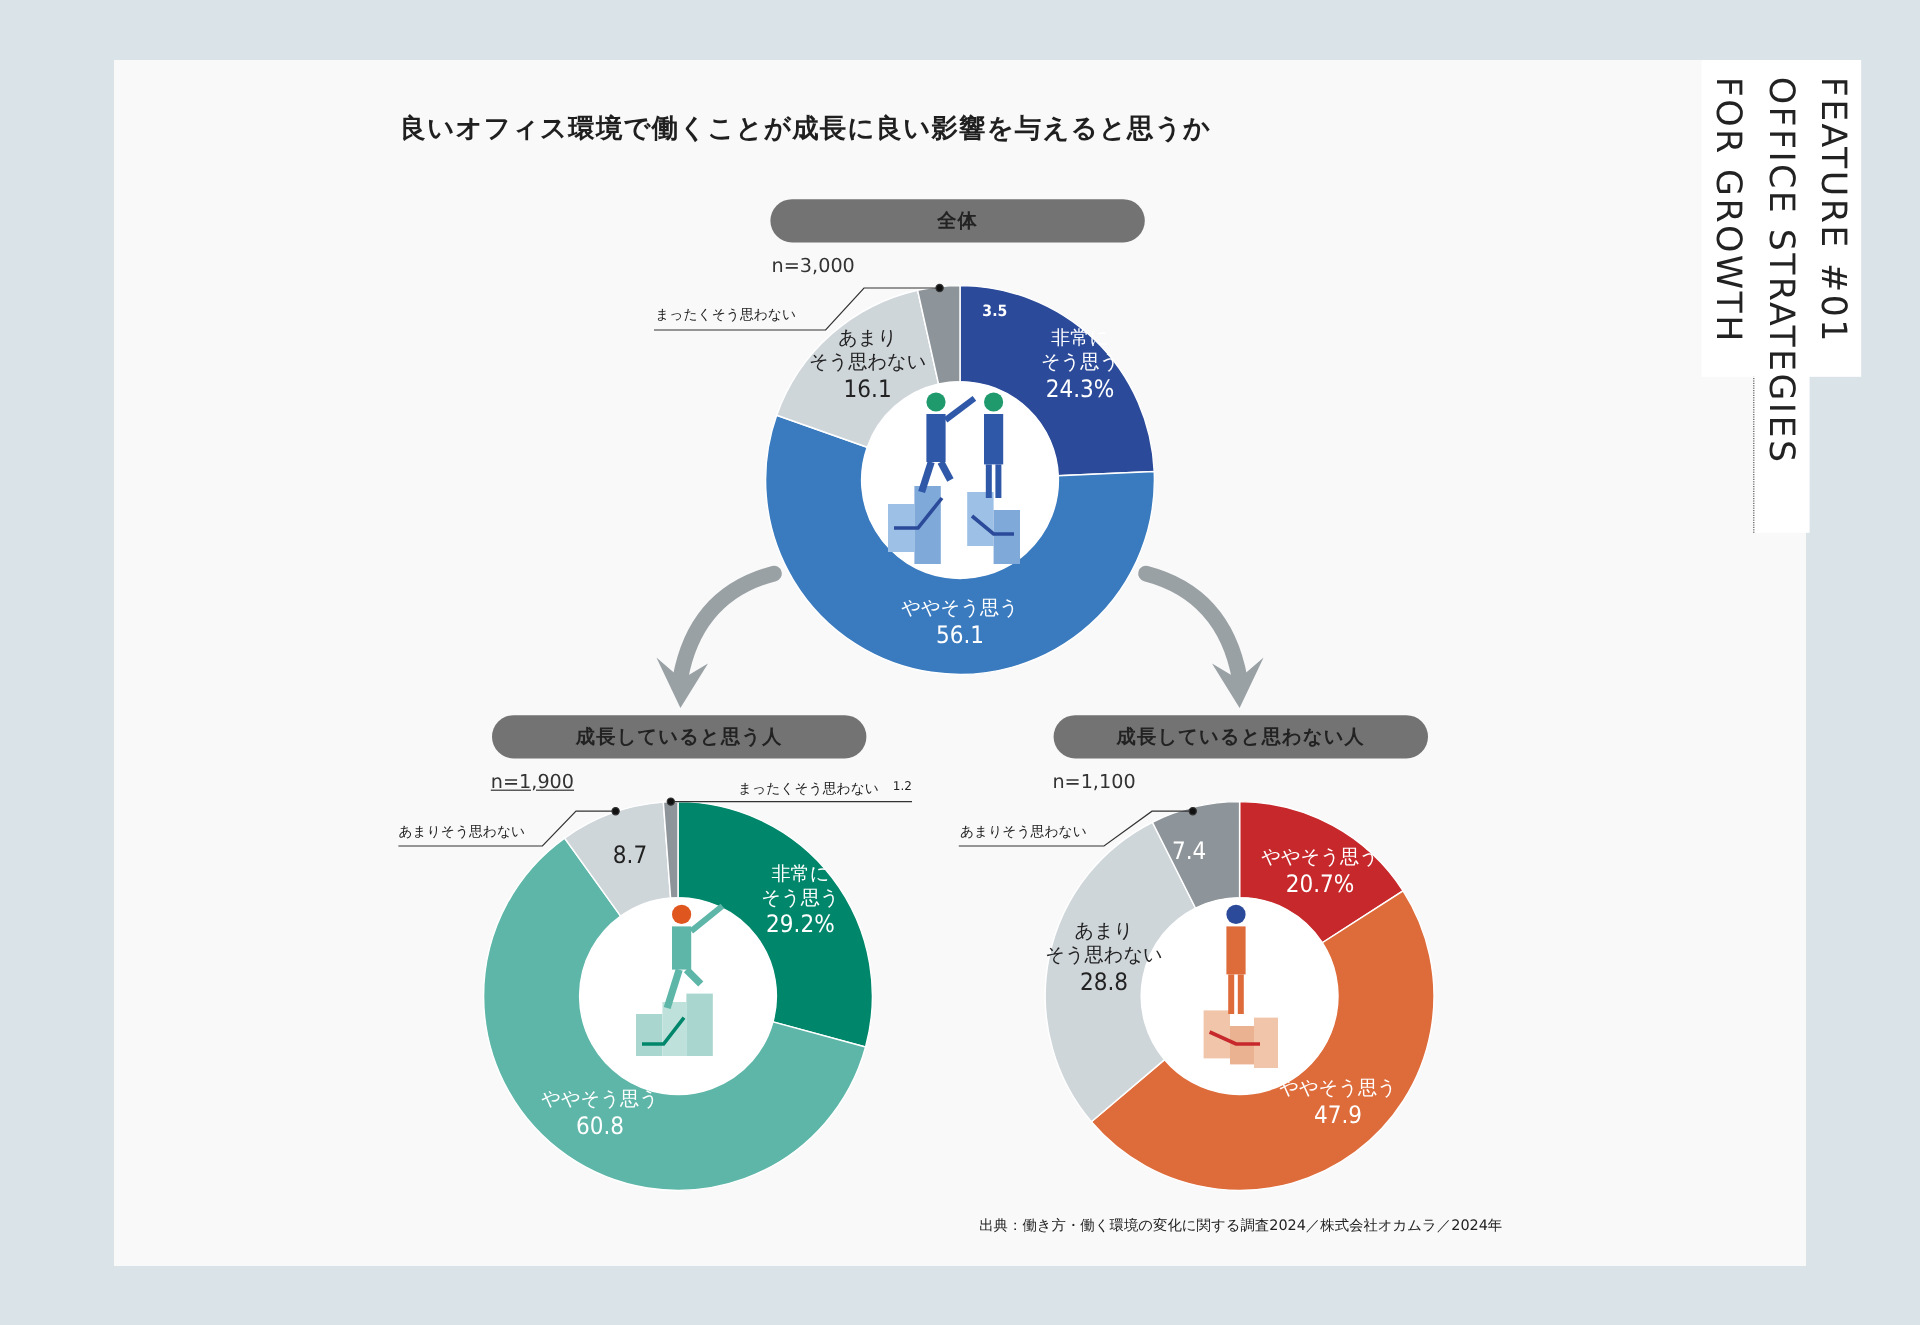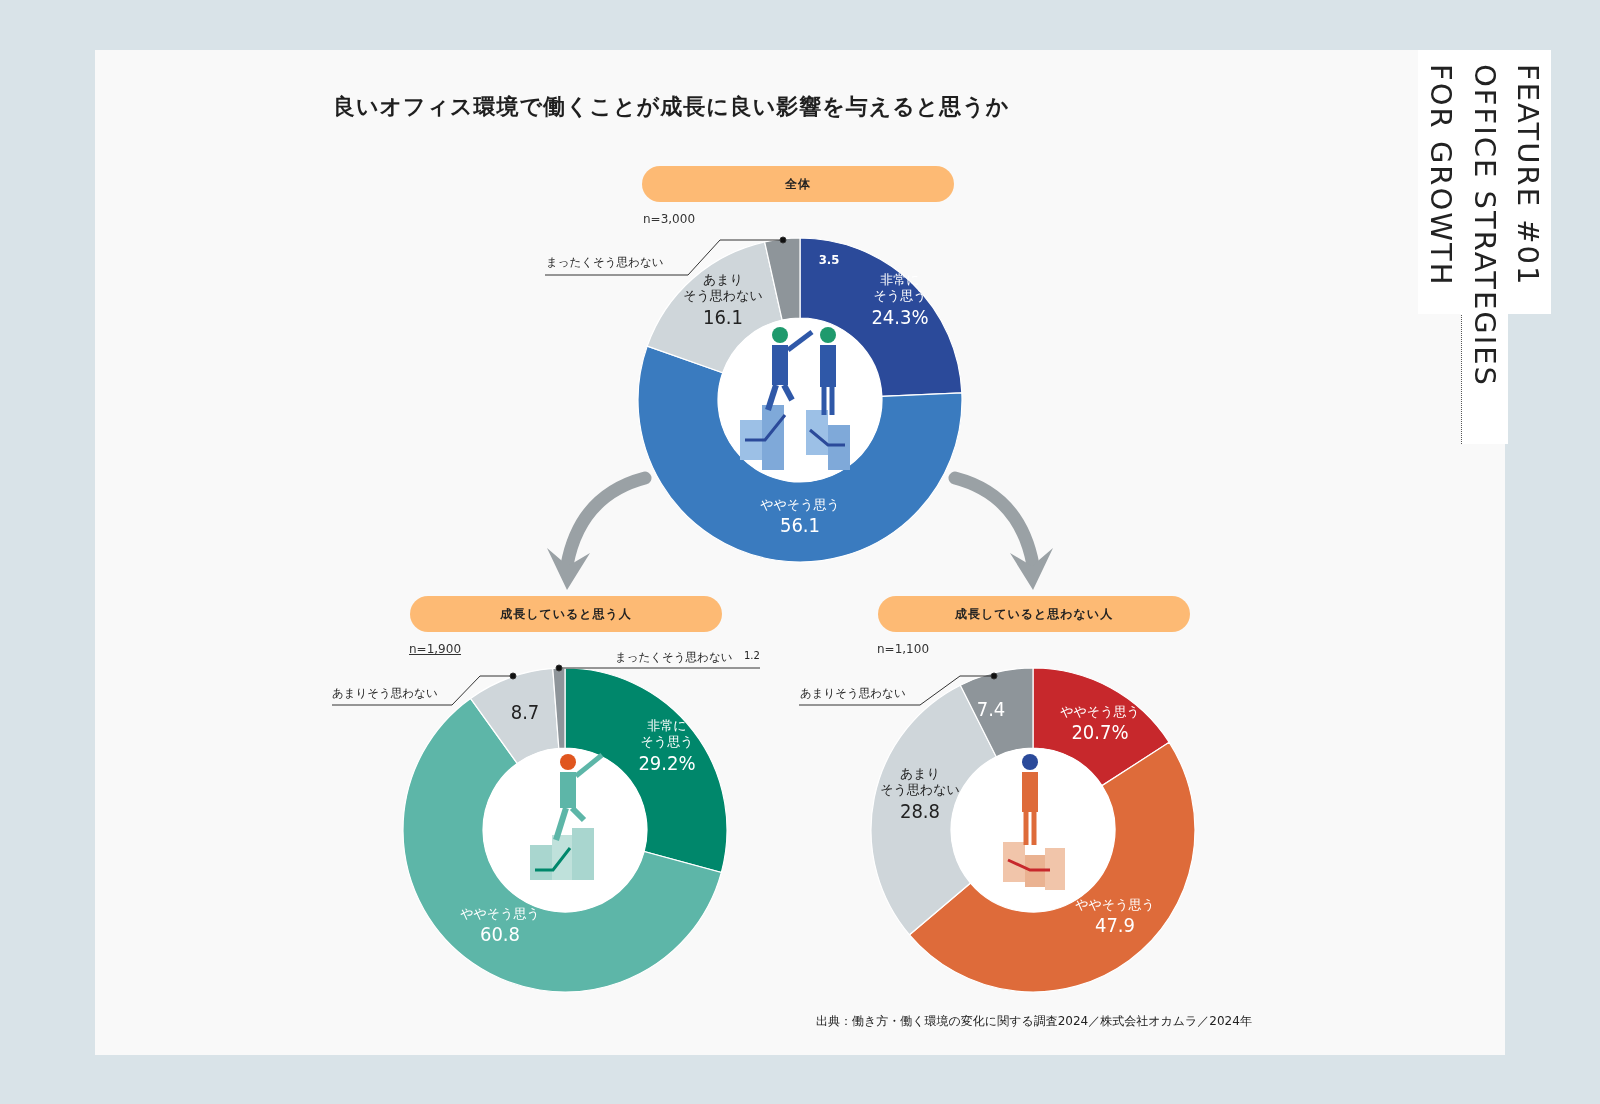--- a/index.html
+++ b/index.html
@@ -11,29 +11,29 @@
   }
   .panel {
     position:absolute; left:95px; top:50px; width:1410px; height:1005px;
     background:#f9f9f9;
   }
   .page-title {
     position:absolute; left:333px; top:92px; font-size:22px; font-weight:bold;
     letter-spacing:1px; color:#1f1f1f;font-family:Liberation Mono, monospace;
   }
   .pill {
-    position:absolute; background:#fdba74; border-radius:18px; height:36px;
+    position:absolute; background:#737373; border-radius:18px; height:36px;
     display:flex; align-items:center; justify-content:center;
-    font-size:12px; font-weight:bold; color:#222; letter-spacing:1px;
-  }
-  .n-label { position:absolute; font-size:12px; color:#333; }
+    font-size:16px; font-weight:bold; color:#222; letter-spacing:1px;
+  }
+  .n-label { position:absolute; font-size:16px; color:#333; }
   .callout { position:absolute; font-size:11.5px; color:#222; white-space:nowrap; }
   .donut-svg { position:absolute; left:0; top:0; }
   .seg-label { position:absolute; text-align:center; line-height:1.25; }
-  .seg-label .t { font-size:13px; display:block; }
+  .seg-label .t { font-size:16px; display:block; }
   .seg-label .v { font-size:20px; display:block; font-family:"DejaVu Sans Condensed","DejaVu Sans",sans-serif; }
   .white { color:#fff; }
   .dark { color:#222; }
   .source {
     position:absolute; left:816px; top:1013px; font-size:12px; color:#222;
   }
   .feature-col {
     position:absolute; top:50px; background:#fff;
     writing-mode:vertical-rl; font-family:"DejaVu Sans", sans-serif;
     font-size:29px; letter-spacing:2px; color:#222; font-weight:normal;

